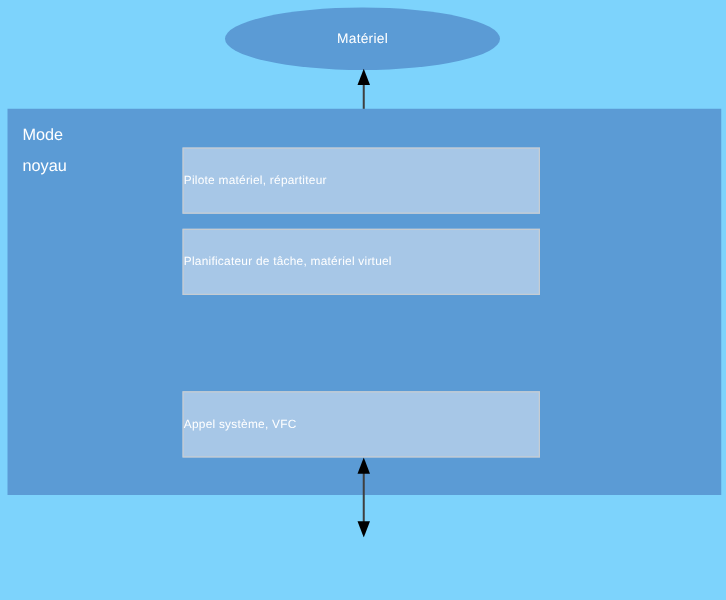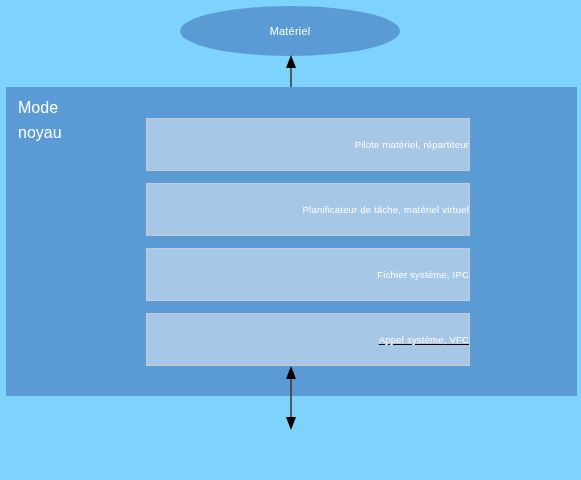--- a/index.html
+++ b/index.html
@@ -48,49 +48,49 @@
     top: 87px;
     width: 571px;
     height: 309px;
     background: #5B9BD5;
   }
   #kernel-title {
     position: absolute;
     left: 12px;
     top: 8px;
     color: #ffffff;
-    font-size: 16px;
+    font-size: 13px;
     line-height: 25px;
     white-space: pre-line;
   }
 
   
   .layer-box {
     position: absolute;
     left: 140px;
-    width: 324px;
+    width: 286px;
     height: 53px;
     background: #A7C7E7;
     border: 1px solid #C6CCD2;
     box-sizing: border-box;
     display: flex;
     align-items: center;
-    justify-content: flex-end;
+    justify-content: flex-start;
   }
   .layer-label {
     color: #ffffff;
     font-size: 9.5px;
     letter-spacing: 0.2px;
     white-space: nowrap;
     line-height: 1;
   }
   #layer-box-0 { top: 31px; }
   #layer-box-1 { top: 96px; }
   #layer-box-2 { top: 161px; }
-  #layer-box-3 { top: 226px; text-decoration: underline; }
+  #layer-box-3 { top: 226px; }
 
   
   .arrow {
     position: absolute;
     left: 283px;
     width: 16px;
   }
   #arrow-top    { top: 55px;  height: 64px; }
   #arrow-bottom { top: 366px; height: 64px; }
   .arrow svg { display: block; }
@@ -118,23 +118,20 @@
 noyau</div>
 
     <div class="layer-box" id="layer-box-0">
       <span class="layer-label">Pilote matériel, répartiteur</span>
     </div>
 
     <div class="layer-box" id="layer-box-1">
       <span class="layer-label">Planificateur de tâche, matériel virtuel</span>
     </div>
 
-    <div class="layer-box" id="layer-box-2">
-      <span class="layer-label">Fichier système, IPC</span>
-    </div>
 
     <div class="layer-box" id="layer-box-3">
       <span class="layer-label">Appel système, VFC</span>
     </div>
 
   </div>
 
   <div class="arrow" id="arrow-bottom">
     <svg width="16" height="64" viewBox="0 0 16 64" xmlns="http://www.w3.org/2000/svg">
       <line x1="8" y1="6" x2="8" y2="58" stroke="#3F3F3F" stroke-width="1.6"></line>

